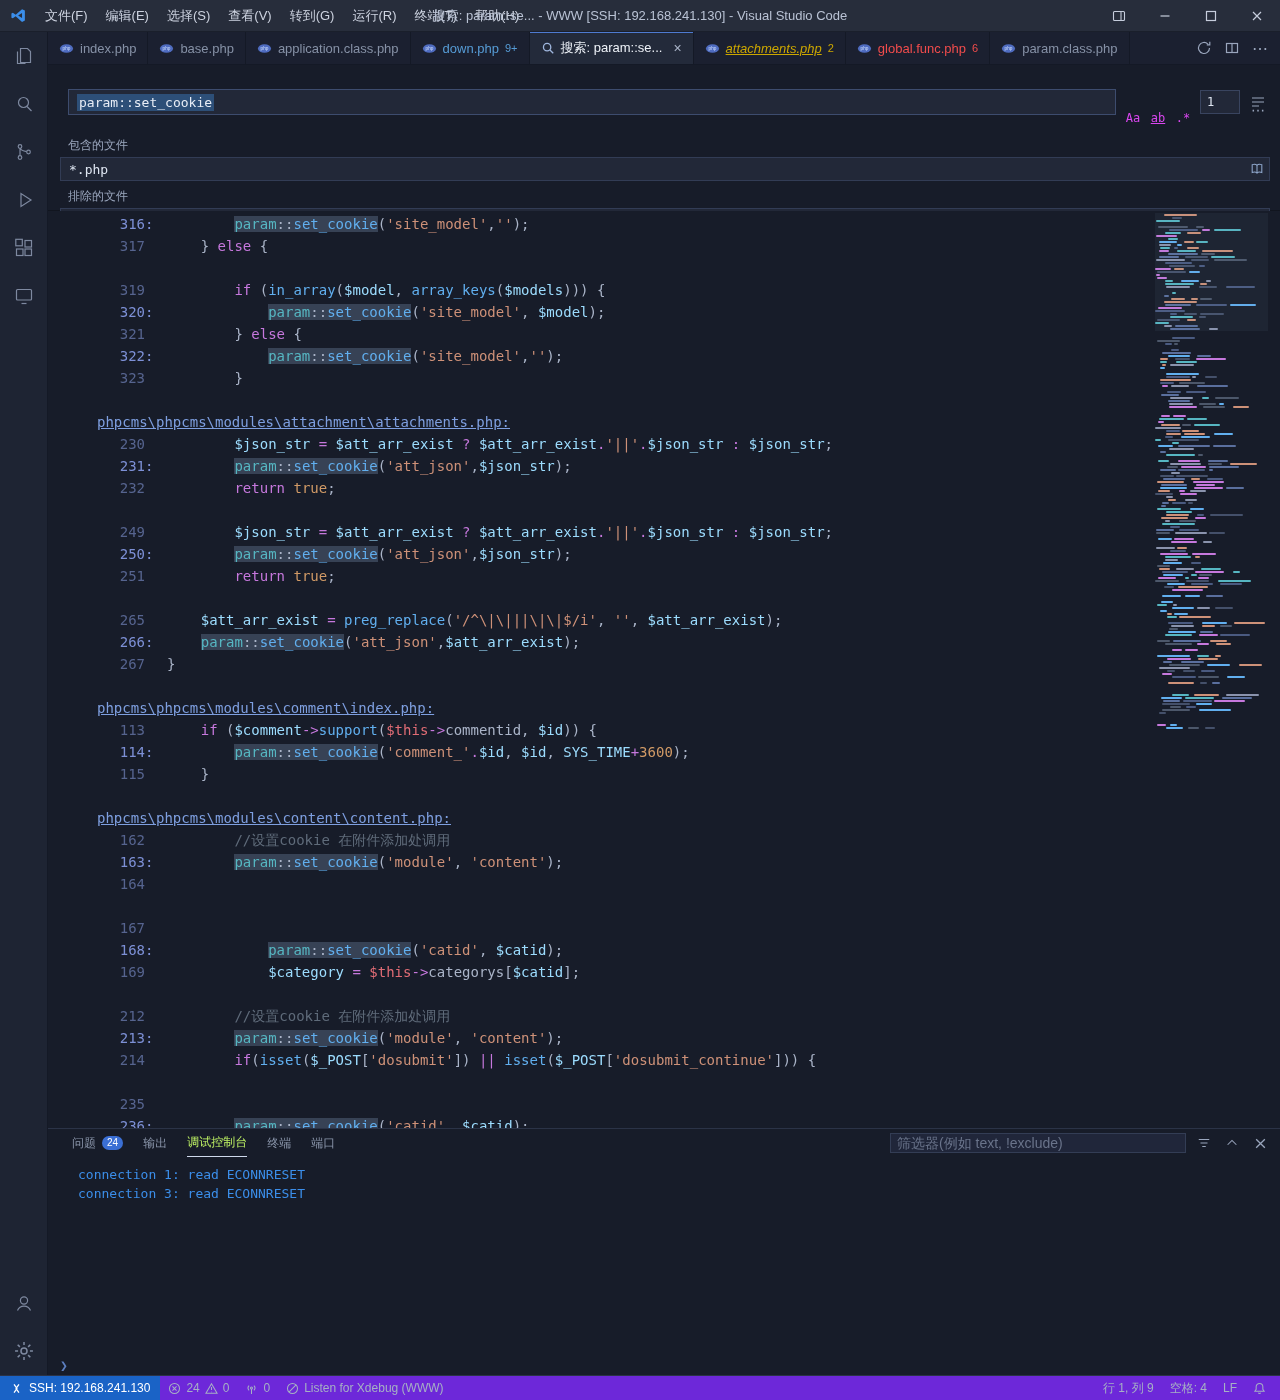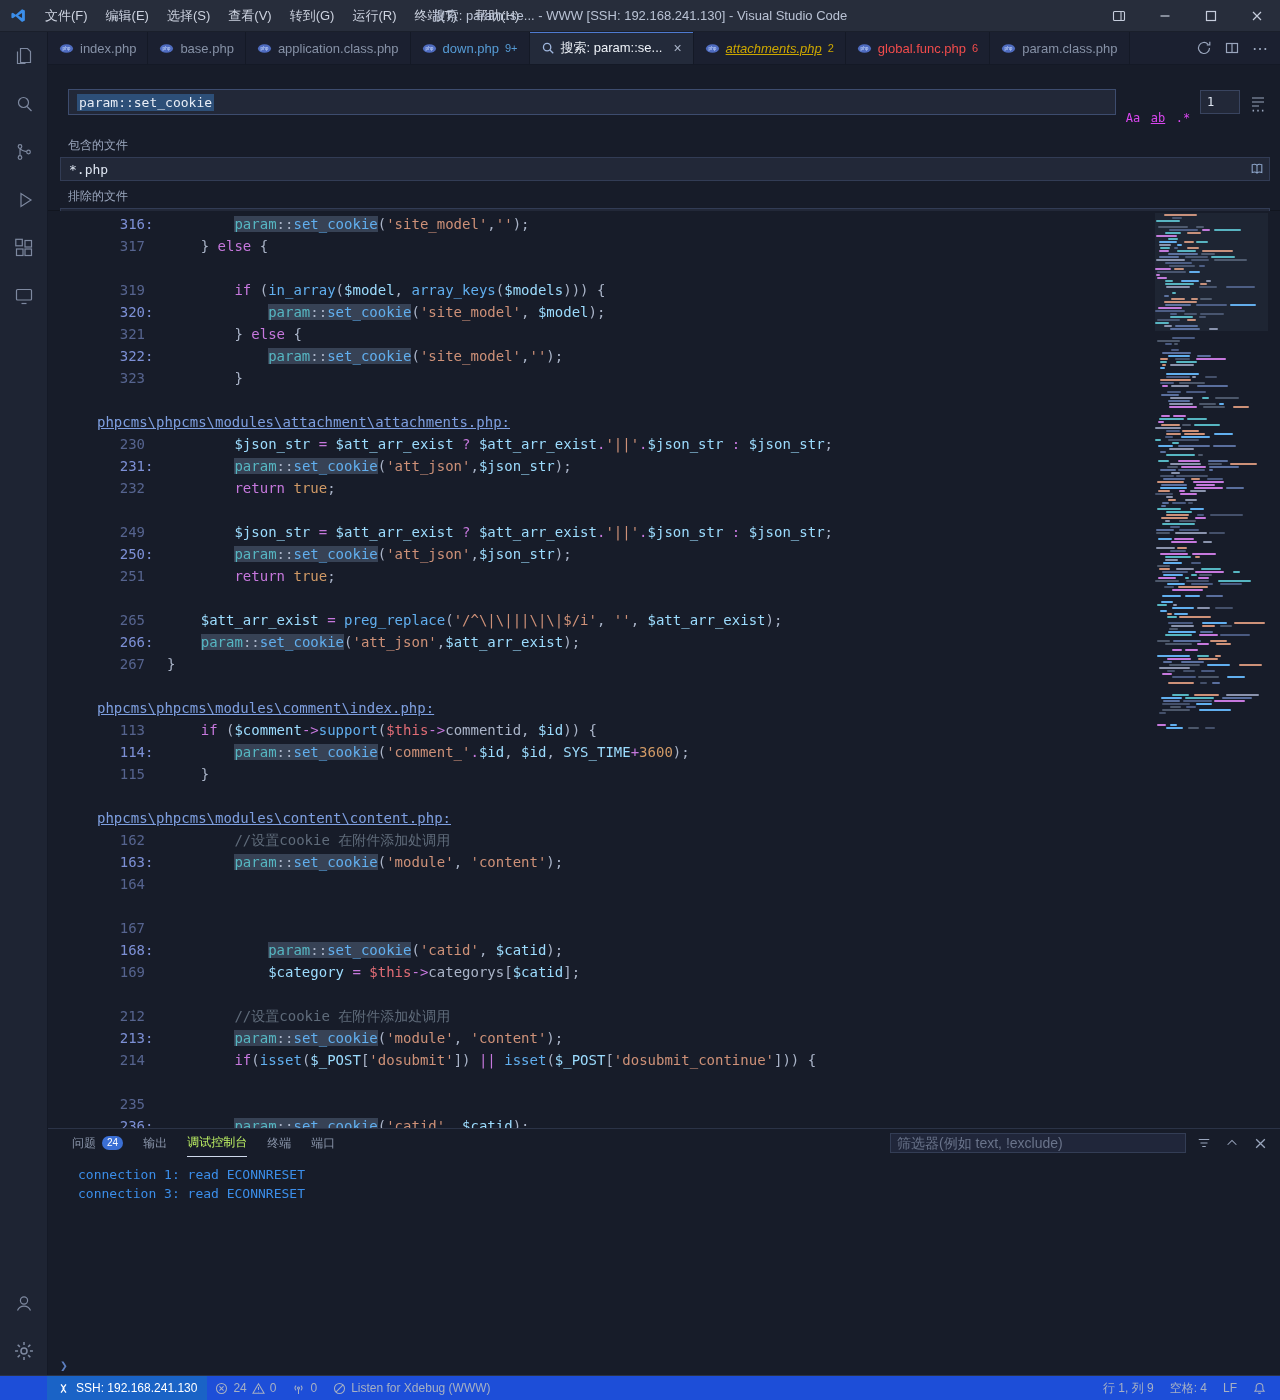--- a/index.html
+++ b/index.html
@@ -88,22 +88,22 @@
   .filter-box input { width:296px; height:20px; background:#20263a; border:1px solid #333d55;
                       color:#cfd8ea; font-size:14px; padding:0 6px; outline:none; }
   .filter-box input::placeholder { color:#69738a; }
   .picon { color:#9aa6bd; width:20px; display:flex; justify-content:center; }
   .console { flex:1; padding:8px 0 0 30px; font:13px "DejaVu Sans Mono", monospace; color:#3b8eea;
              line-height:19px; overflow:hidden; }
   .console-input { height:20px; display:flex; align-items:center; padding-left:12px;
                    color:#5d7fc0; font:13px "DejaVu Sans Mono", monospace; }
 
   
-  .statusbar { height:25px; background:#1d4ed8; border-top:1px solid #2b3347; display:flex;
-               align-items:stretch; font-size:12px; color:#a6b0c4;padding-left:47px; }
+  .statusbar { height:25px; background:#6d28d9; border-top:1px solid #2b3347; display:flex;
+               align-items:stretch; font-size:12px; color:#a6b0c4; }
   .remote { background:#1a63c6; color:#fff; display:flex; align-items:center; gap:6px; padding:0 10px; }
   .sitem { display:flex; align-items:center; gap:5px; padding:0 8px; }
   .s-right { margin-left:auto; display:flex; align-items:stretch; padding-right:6px; }
 </style>
 </head>
 <body>
 
 <div class="titlebar">
   <div class="vscode-logo">
     <svg width="17" height="17" viewBox="0 0 24 24">

